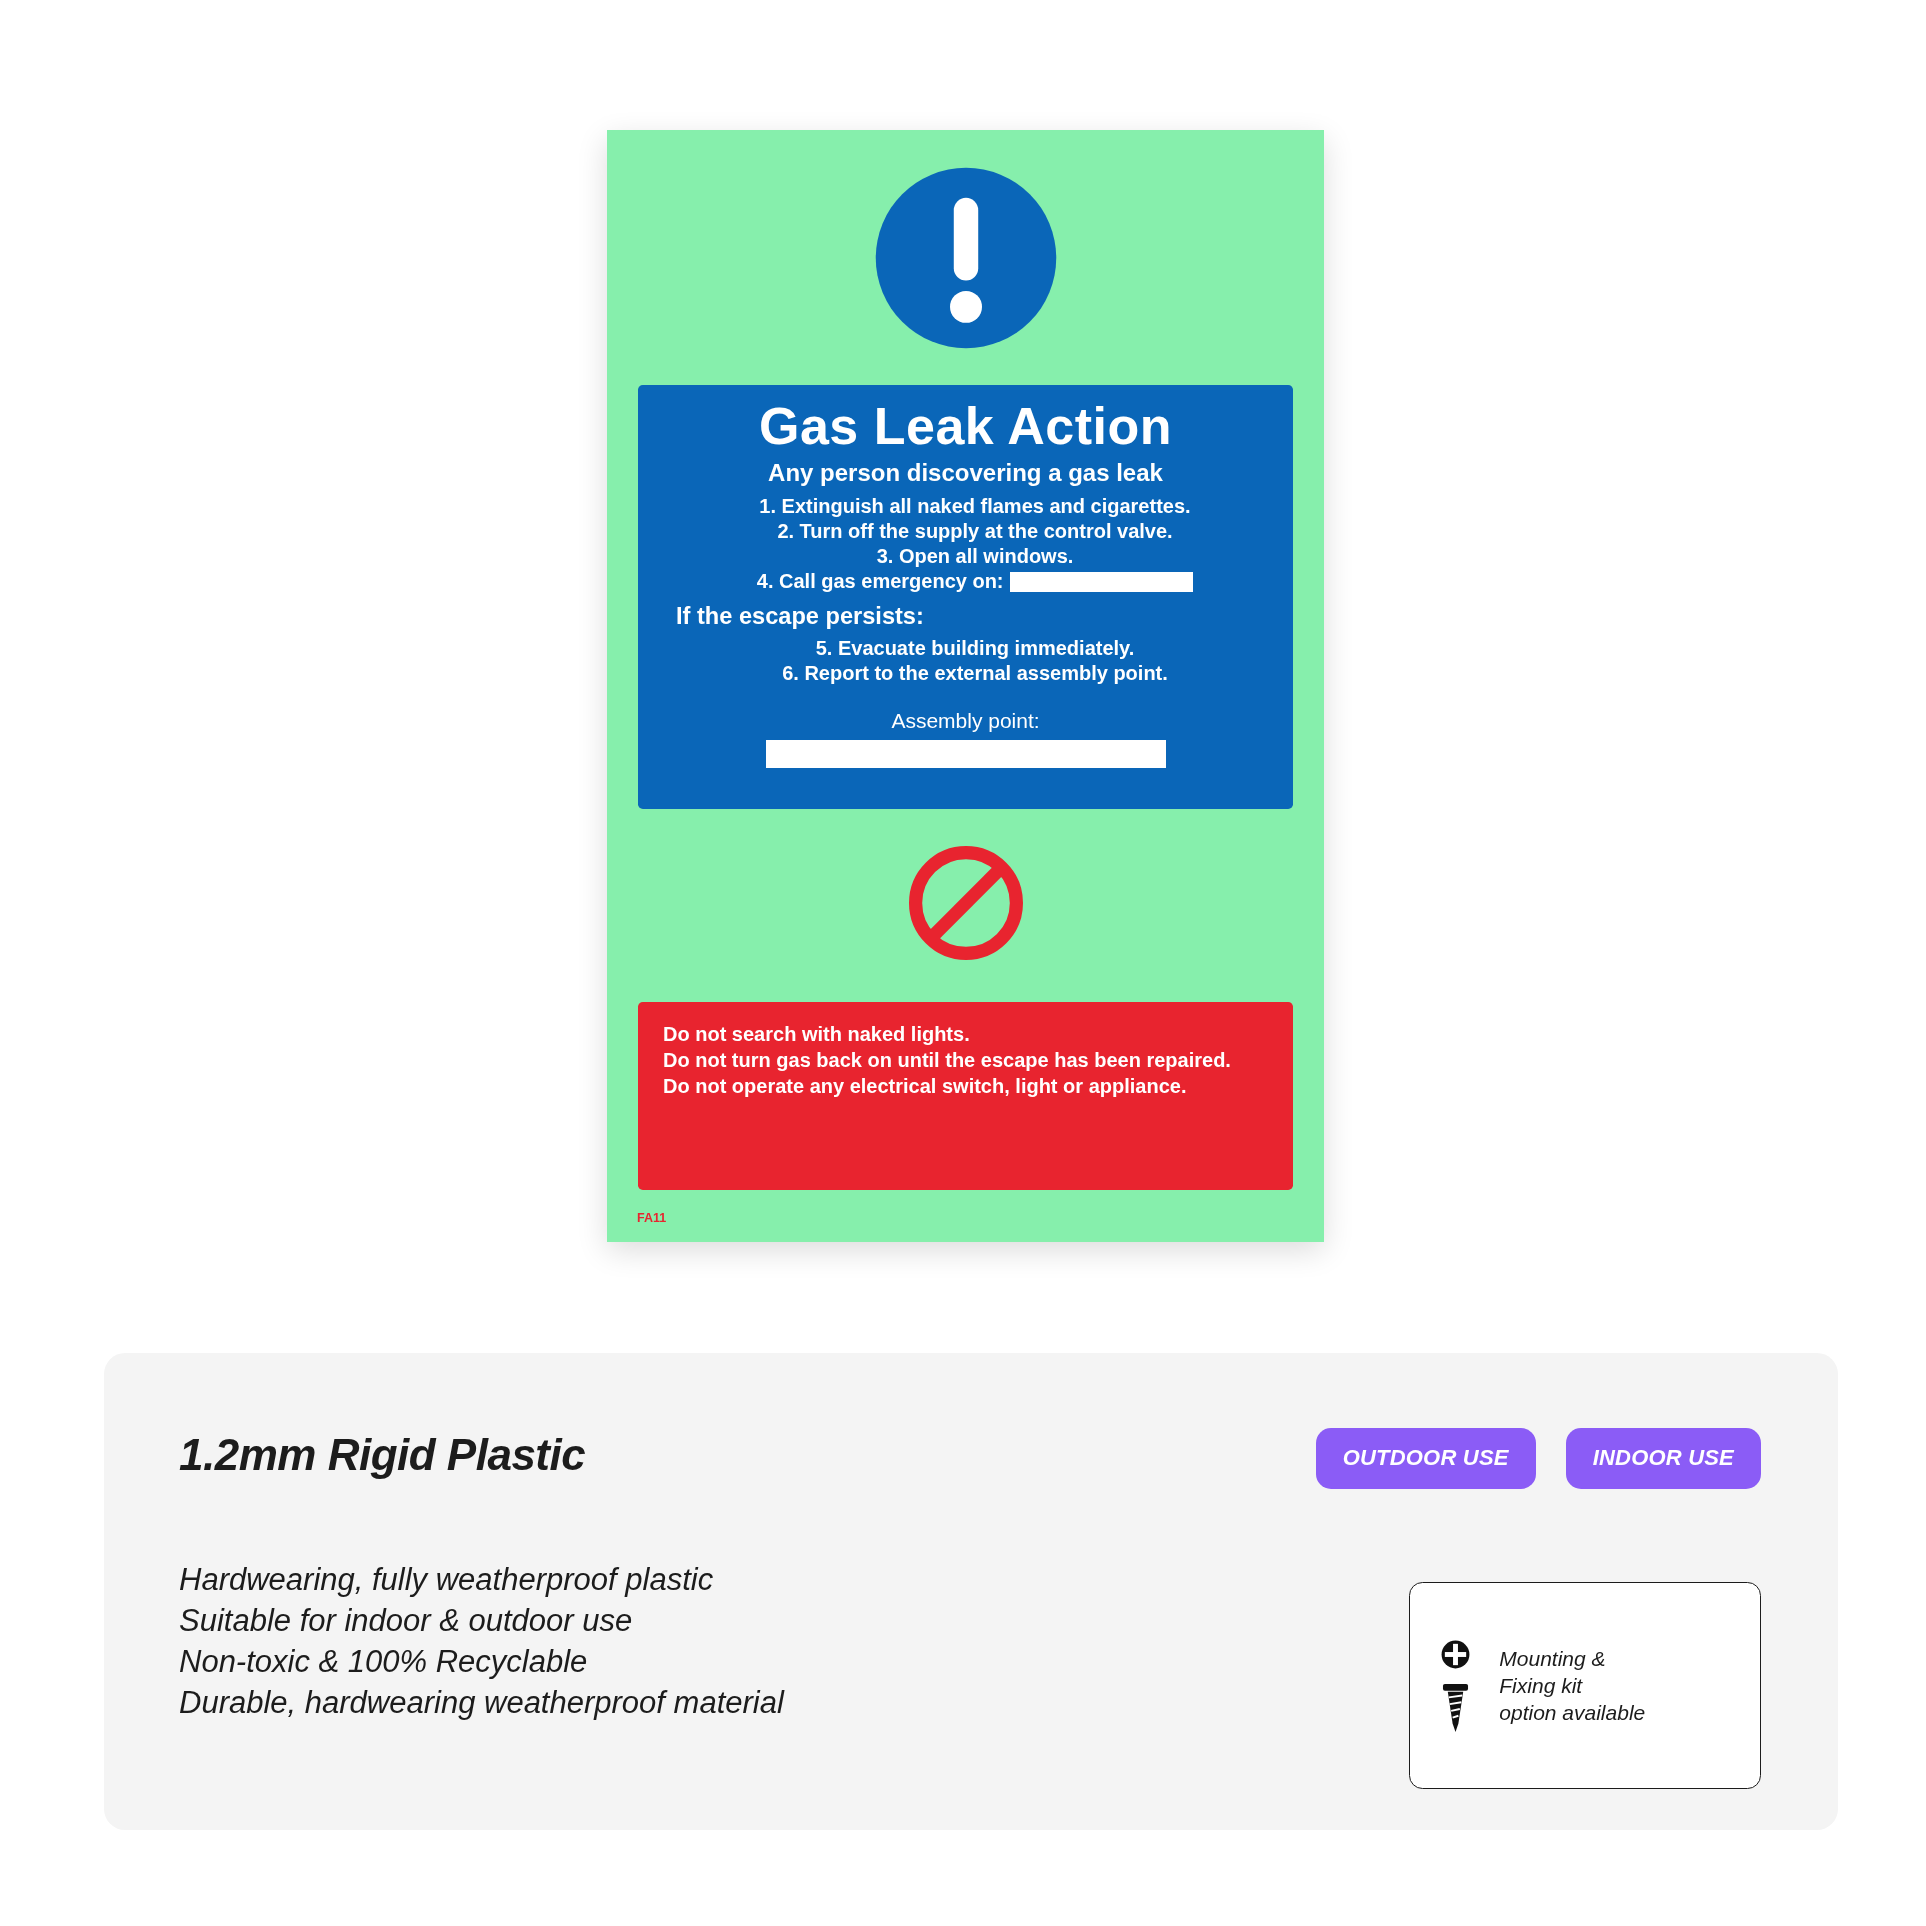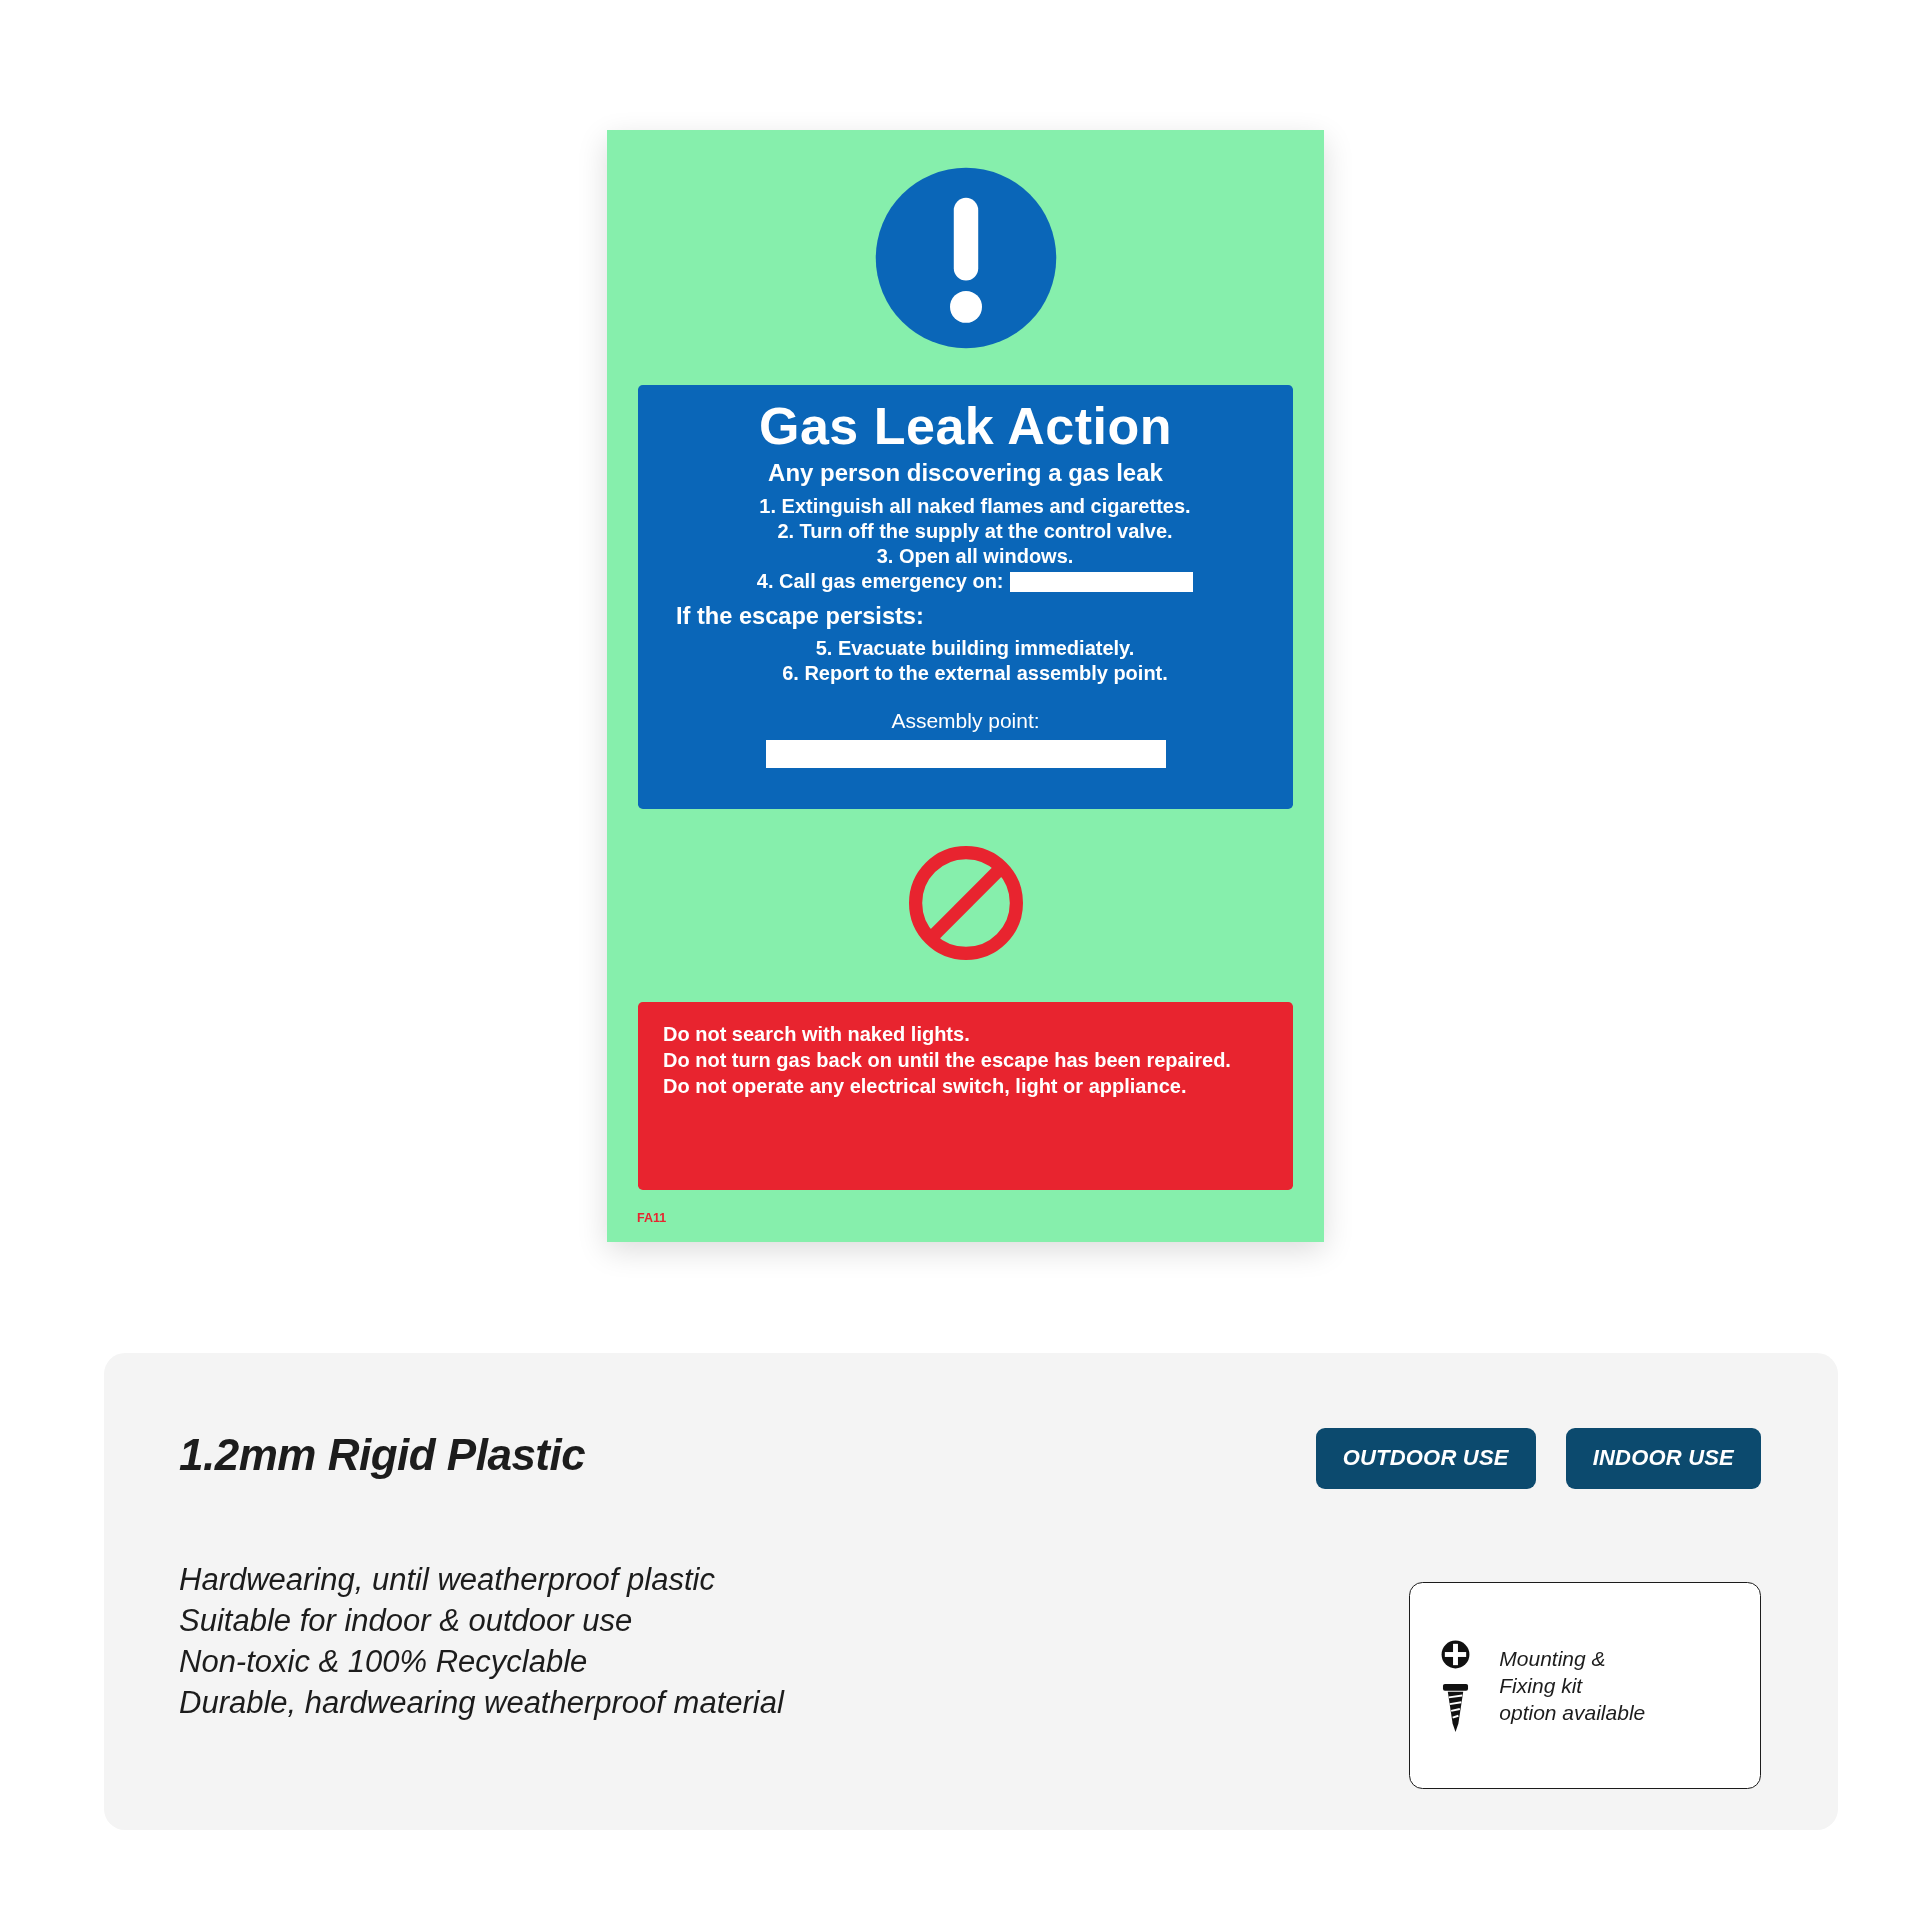--- a/index.html
+++ b/index.html
@@ -177,23 +177,23 @@
   .feature-line { white-space: nowrap; }
 
   .use-badges {
     position: absolute;
     right: 77px;
     top: 75px;
     display: flex;
     gap: 30px;
   }
   .badge {
-    background: #0c4a6e;
+    background: #8b5cf6;
     color: #ffffff;
-    border-radius: 9px;
+    border-radius: 15px;
     font-size: 22px;
     font-weight: bold;
     letter-spacing: 0.2px;
     padding: 17.3px 27px;
     white-space: nowrap;
   }
 
   .fixing-box {
     position: absolute;
     right: 77px;
@@ -274,21 +274,21 @@
 
     <div class="sign-code">FA11</div>
   </div>
 </div>
 
 <div class="info-card">
 
   <div class="material-title">1.2mm Rigid Plastic</div>
 
   <div class="feature-list">
-    <div class="feature-line">Hardwearing, until weatherproof plastic</div>
+    <div class="feature-line">Hardwearing, fully weatherproof plastic</div>
     <div class="feature-line">Suitable for indoor &amp; outdoor use</div>
     <div class="feature-line">Non-toxic &amp; 100% Recyclable</div>
     <div class="feature-line">Durable, hardwearing weatherproof material</div>
   </div>
 
   <div class="use-badges">
     <div class="badge">OUTDOOR USE</div>
     <div class="badge">INDOOR USE</div>
   </div>
 

